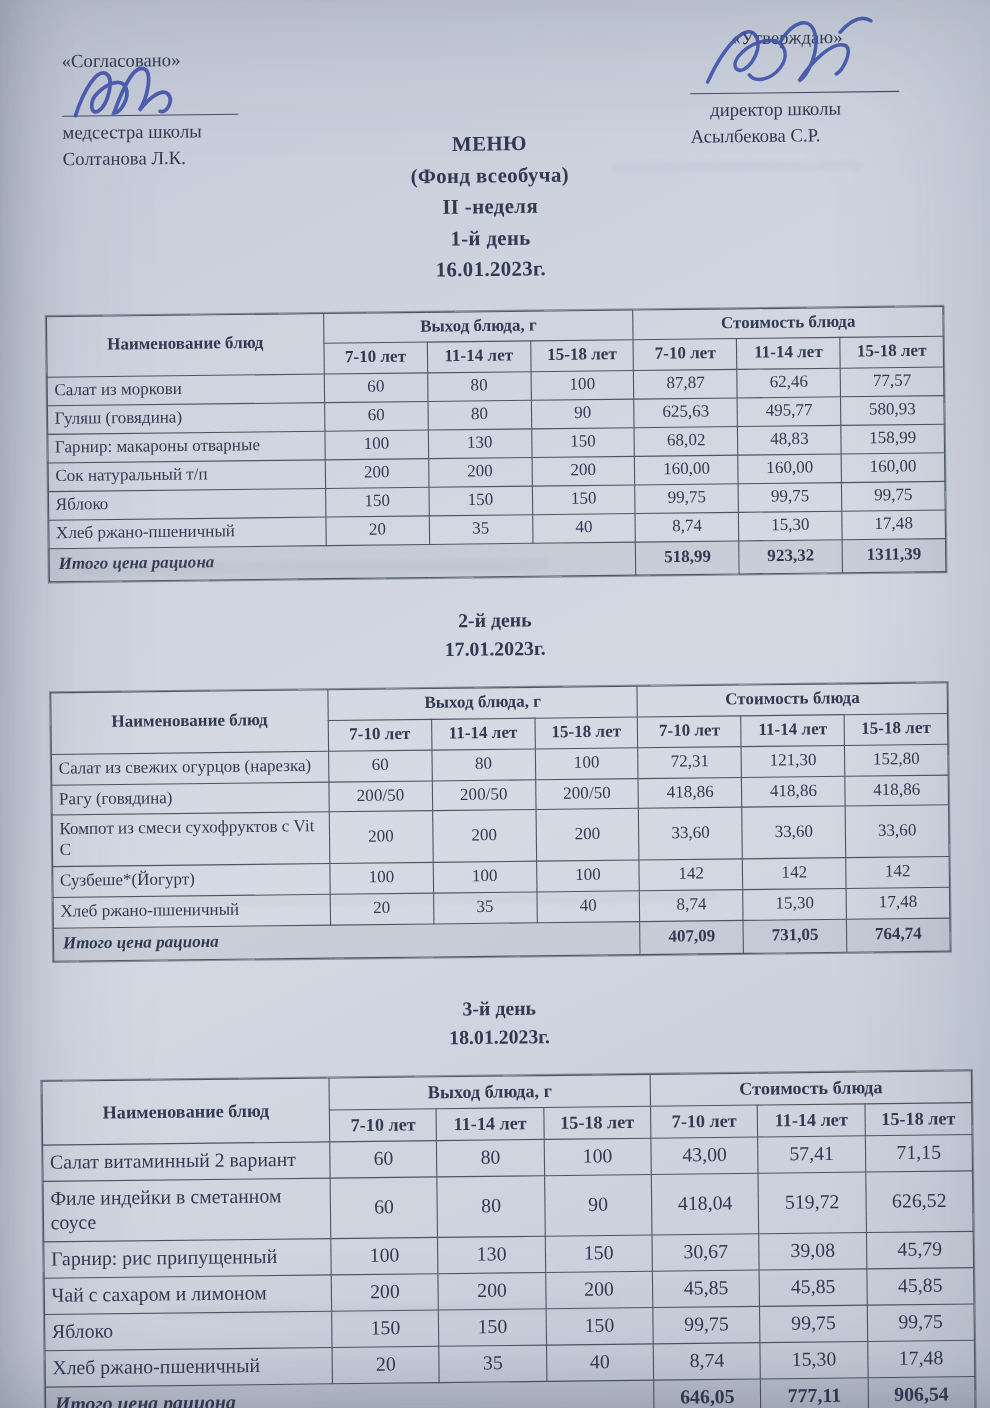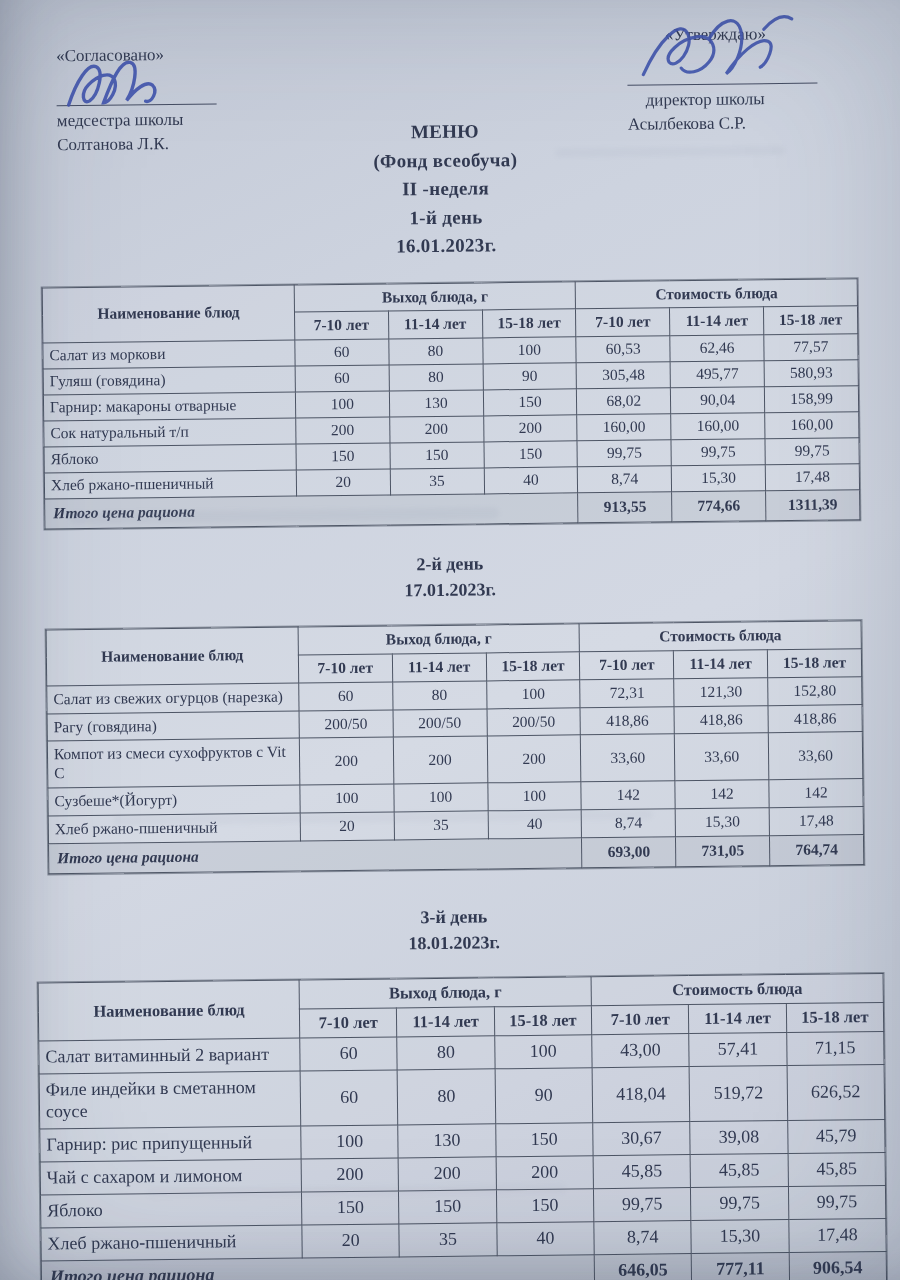--- a/index.html
+++ b/index.html
@@ -132,40 +132,40 @@
         <th>11-14 лет</th>
         <th>15-18 лет</th>
       </tr>
     </thead>
     <tbody>
         <tr>
           <td class="cell-name">Салат из моркови</td>
           <td class="cell-num">60</td>
           <td class="cell-num">80</td>
           <td class="cell-num">100</td>
-          <td class="cell-num">60,53</td>
+          <td class="cell-num">87,87</td>
           <td class="cell-num">62,46</td>
           <td class="cell-num">77,57</td>
         </tr>
         <tr>
           <td class="cell-name">Гуляш (говядина)</td>
           <td class="cell-num">60</td>
           <td class="cell-num">80</td>
           <td class="cell-num">90</td>
-          <td class="cell-num">305,48</td>
+          <td class="cell-num">625,63</td>
           <td class="cell-num">495,77</td>
           <td class="cell-num">580,93</td>
         </tr>
         <tr>
           <td class="cell-name">Гарнир: макароны отварные</td>
           <td class="cell-num">100</td>
           <td class="cell-num">130</td>
           <td class="cell-num">150</td>
           <td class="cell-num">68,02</td>
-          <td class="cell-num">90,04</td>
+          <td class="cell-num">48,83</td>
           <td class="cell-num">158,99</td>
         </tr>
         <tr>
           <td class="cell-name">Сок натуральный т/п</td>
           <td class="cell-num">200</td>
           <td class="cell-num">200</td>
           <td class="cell-num">200</td>
           <td class="cell-num">160,00</td>
           <td class="cell-num">160,00</td>
           <td class="cell-num">160,00</td>
@@ -185,22 +185,22 @@
           <td class="cell-num">35</td>
           <td class="cell-num">40</td>
           <td class="cell-num">8,74</td>
           <td class="cell-num">15,30</td>
           <td class="cell-num">17,48</td>
         </tr>
       </tbody>
     <tfoot>
       <tr class="total-row">
         <td colspan="4" class="total-label">Итого цена рациона</td>
-        <td class="cell-num">913,55</td>
-        <td class="cell-num">774,66</td>
+        <td class="cell-num">518,99</td>
+        <td class="cell-num">923,32</td>
         <td class="cell-num">1311,39</td>
       </tr>
     </tfoot>
   </table>
 
   <div class="day-heading second">
     <div>2-й день</div>
     <div>17.01.2023г.</div>
   </div>
 
@@ -272,21 +272,21 @@
           <td class="cell-num">35</td>
           <td class="cell-num">40</td>
           <td class="cell-num">8,74</td>
           <td class="cell-num">15,30</td>
           <td class="cell-num">17,48</td>
         </tr>
       </tbody>
     <tfoot>
       <tr class="total-row">
         <td colspan="4" class="total-label">Итого цена рациона</td>
-        <td class="cell-num">693,00</td>
+        <td class="cell-num">407,09</td>
         <td class="cell-num">731,05</td>
         <td class="cell-num">764,74</td>
       </tr>
     </tfoot>
   </table>
 
   <div class="day-heading third">
     <div>3-й день</div>
     <div>18.01.2023г.</div>
   </div>

